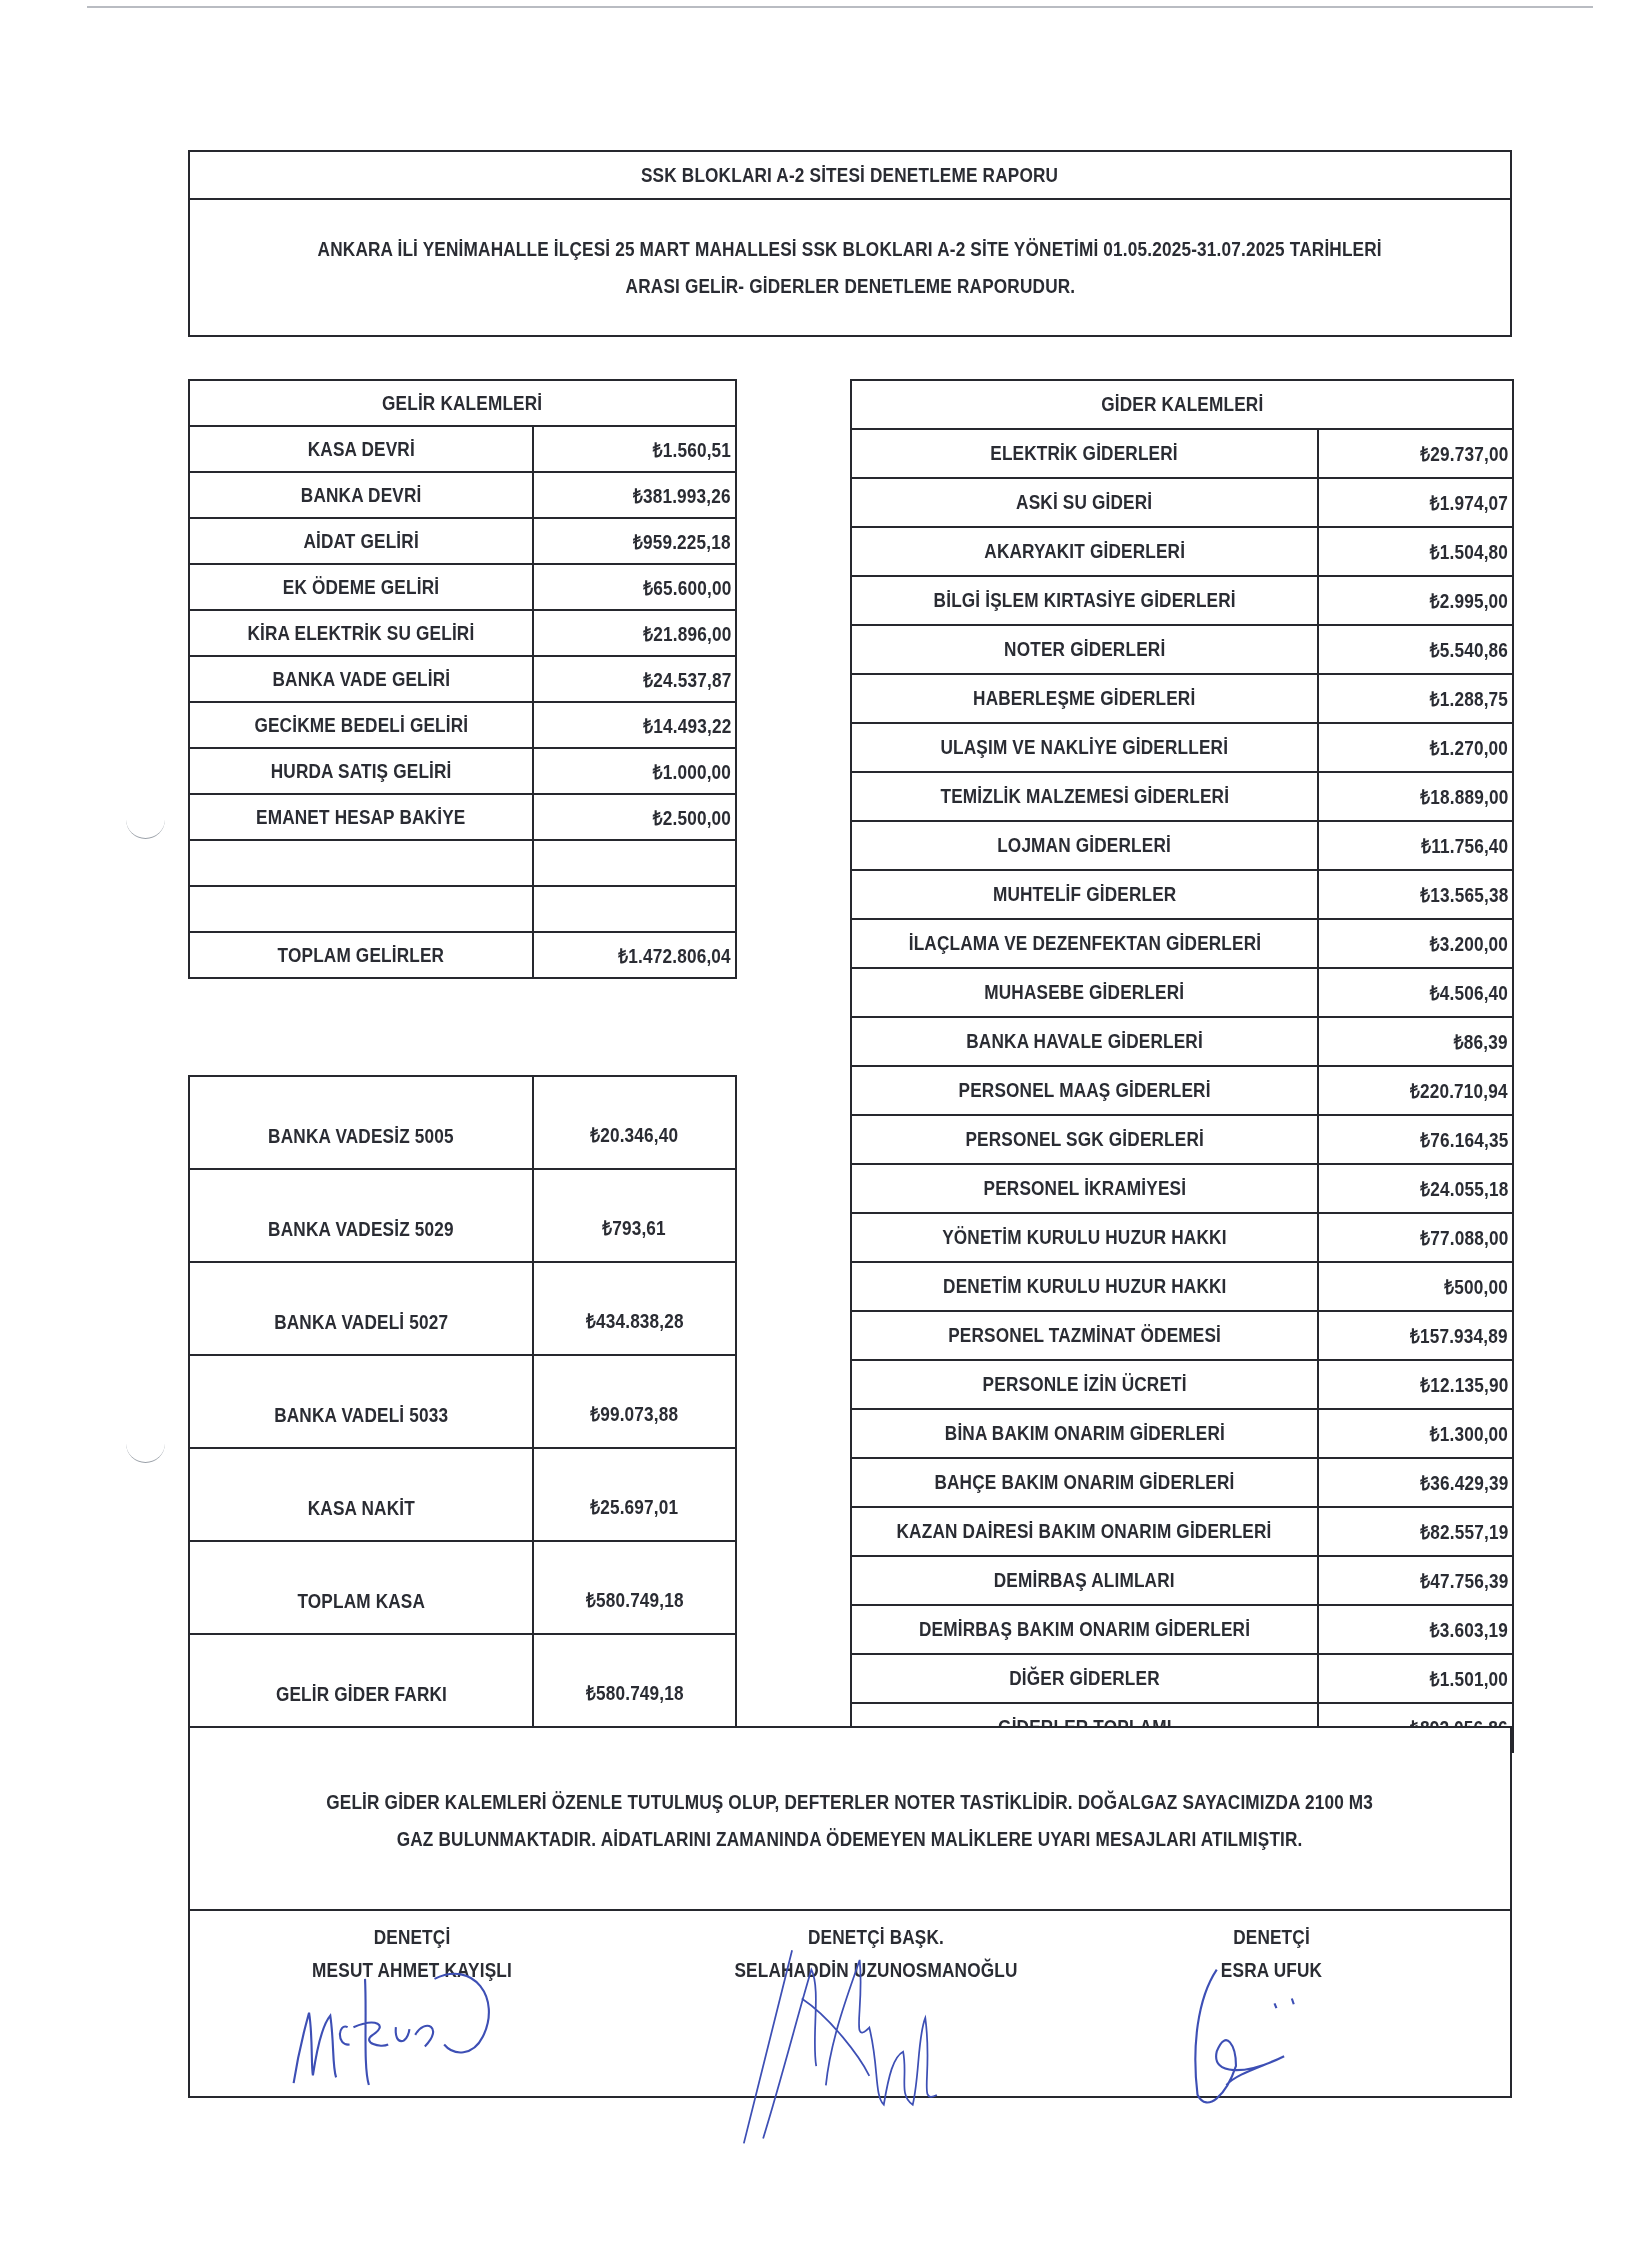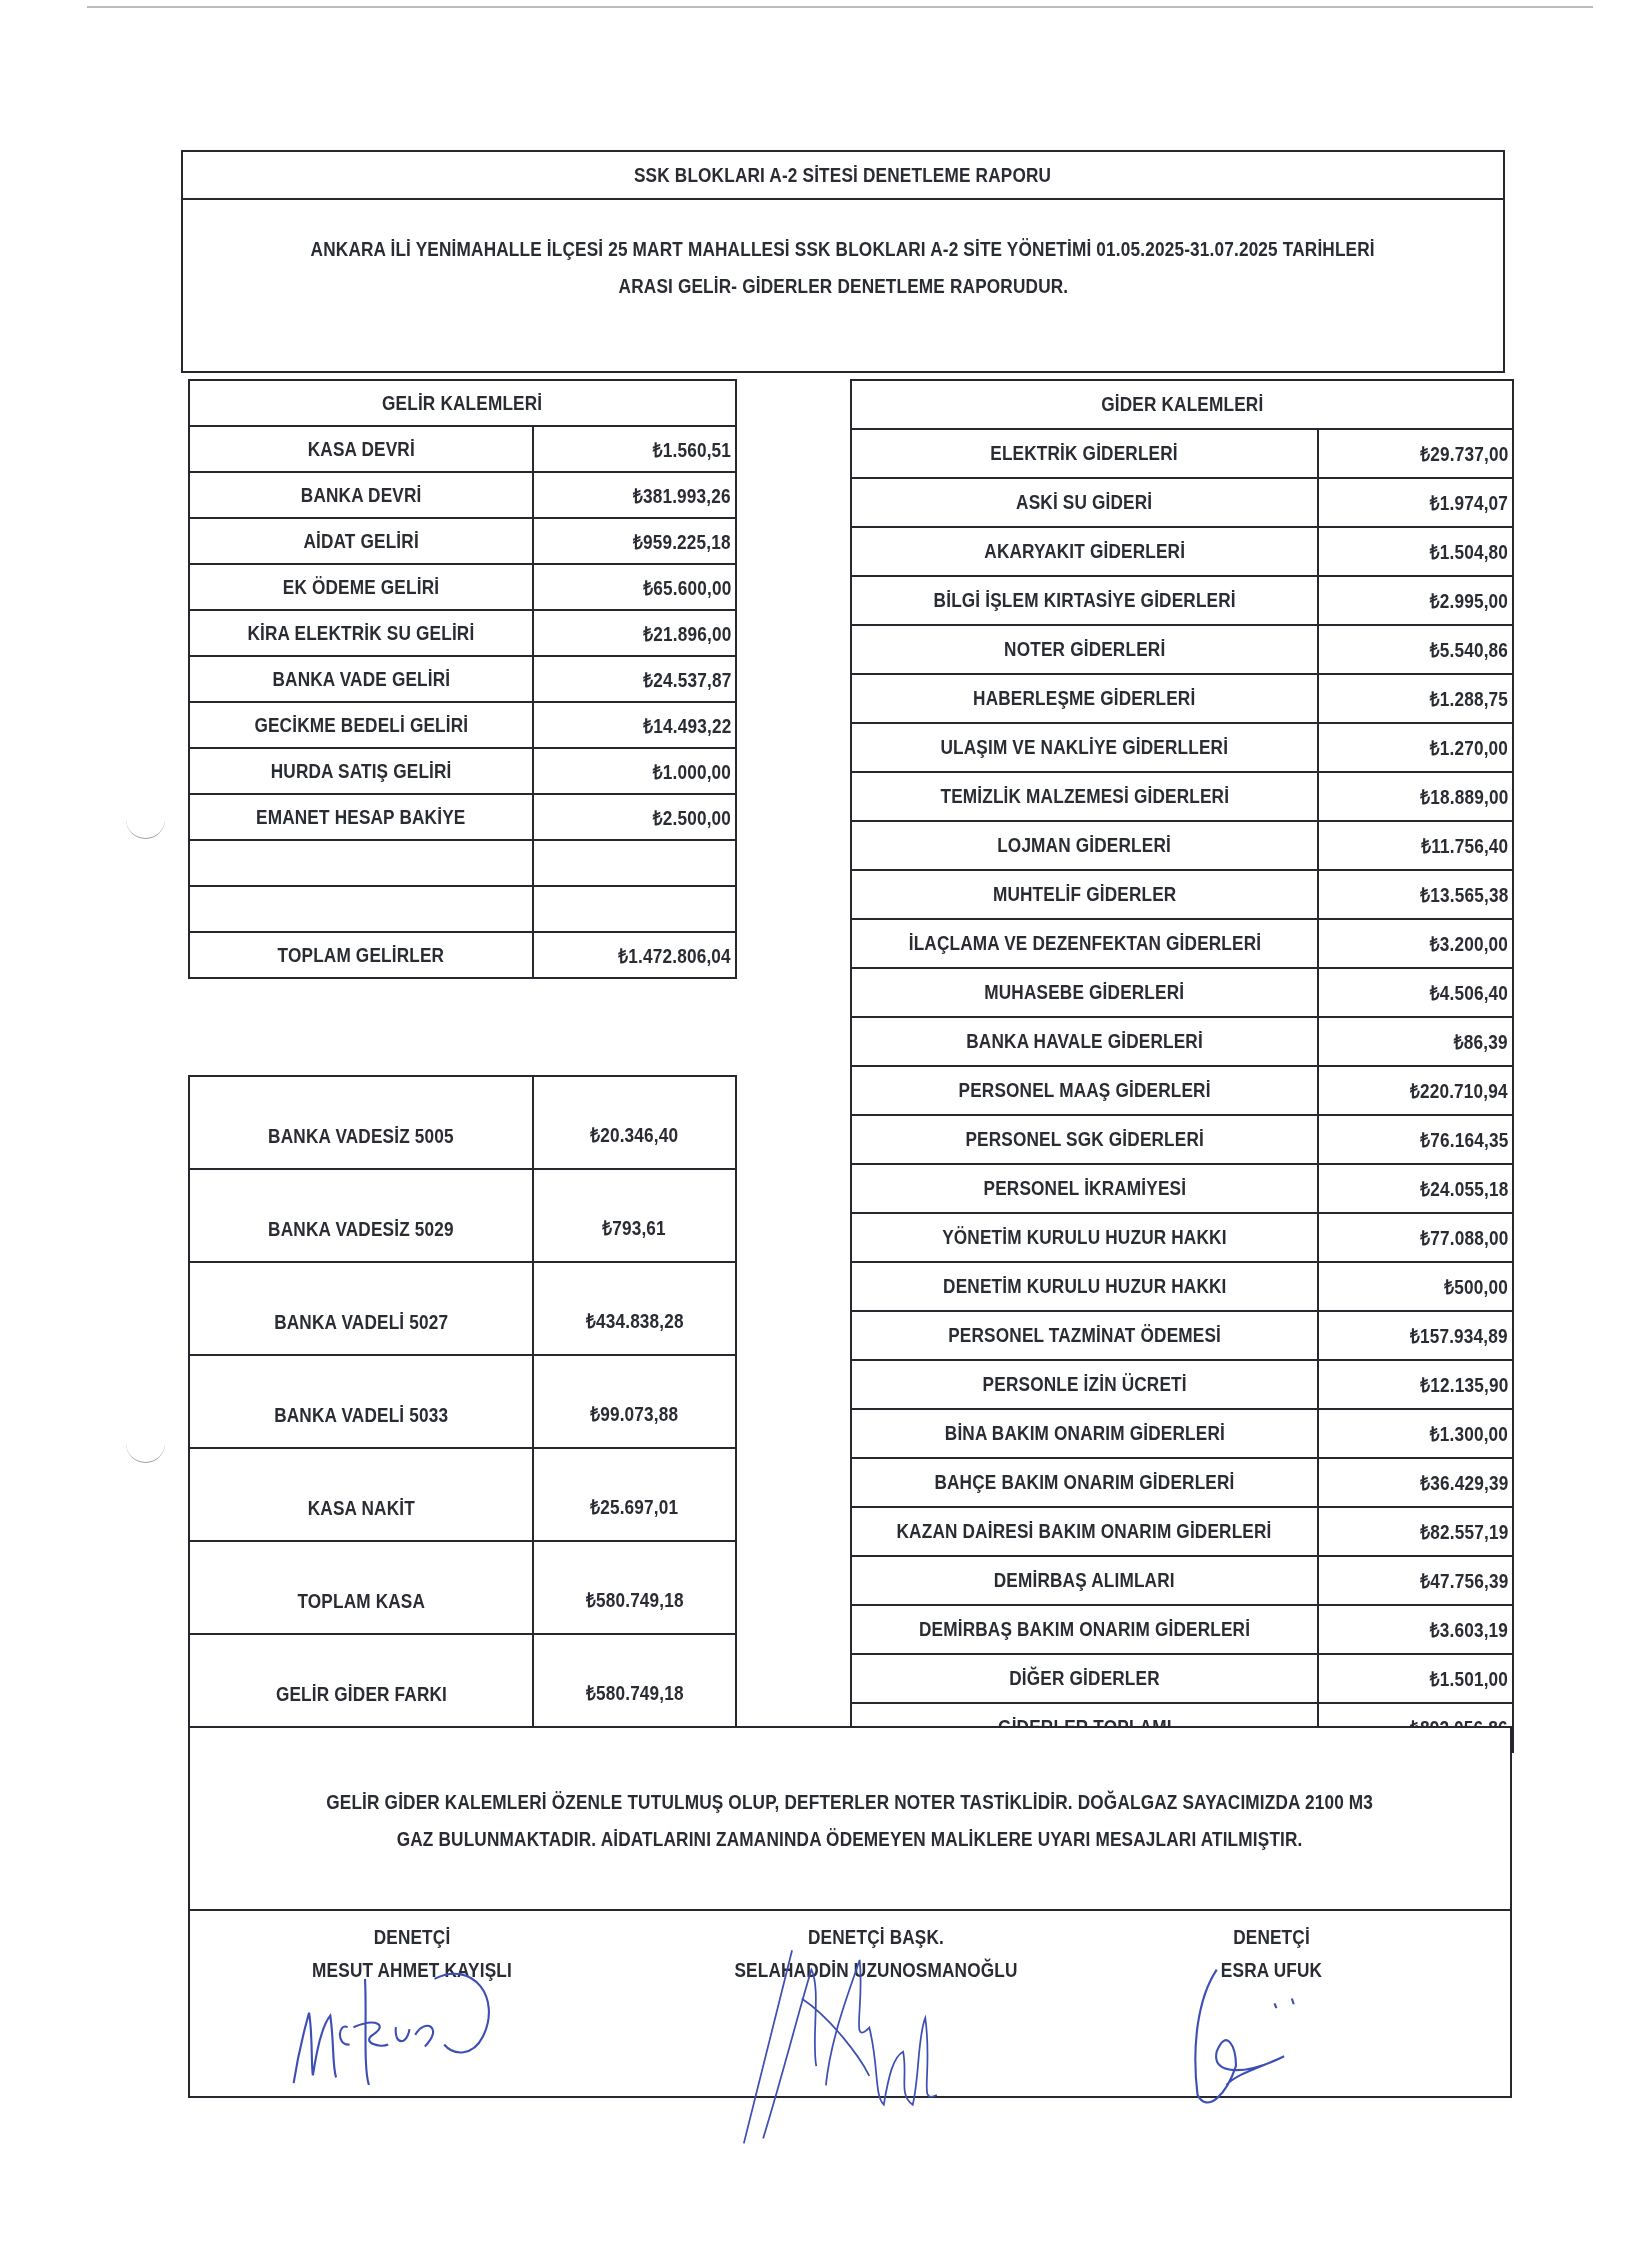--- a/index.html
+++ b/index.html
@@ -3,21 +3,21 @@
 <meta charset="utf-8">
 <style>
   html, body { margin:0; padding:0; }
   body {
     width:1641px; height:2257px; position:relative; background:#ffffff;
     font-family:"Liberation Sans", sans-serif; color:#2a2c33; overflow:hidden;
   }
   .scanline { position:absolute; left:87px; top:5.8px; width:1506px; height:1.9px; background:#b9bcc2; }
   .box { position:absolute; border:2.9px solid #26282e; box-sizing:border-box; background:#fff; }
   .t { font-weight:bold; font-size:20px; letter-spacing:0.2px; transform:scaleX(0.86); transform-origin:center; white-space:nowrap; }
-  #title-box { left:181px; top:150px; width:1324px; height:223px; }
+  #title-box { left:188px; top:150px; width:1324px; height:187px; }
   #title-box .title-row { height:46px; border-bottom:2.9px solid #26282e; display:flex; align-items:center; justify-content:center; }
   #title-box .sub { height:135px; display:flex; flex-direction:column; align-items:center; justify-content:center; line-height:37px; }
   table.grid { position:absolute; border-collapse:collapse; table-layout:fixed; }
   table.grid td { border:2.9px solid #26282e; padding:0 3.9px; box-sizing:border-box; overflow:hidden; }
   table.grid td.lab { text-align:center; }
   table.grid td.val { text-align:right; }
   table.grid td .t { display:inline-block; }
   table.grid td.lab .t { transform-origin:center; }
   table.grid td.val .t { transform-origin:right; }
   #gelir-table { left:188px; top:379px; width:546px; }

